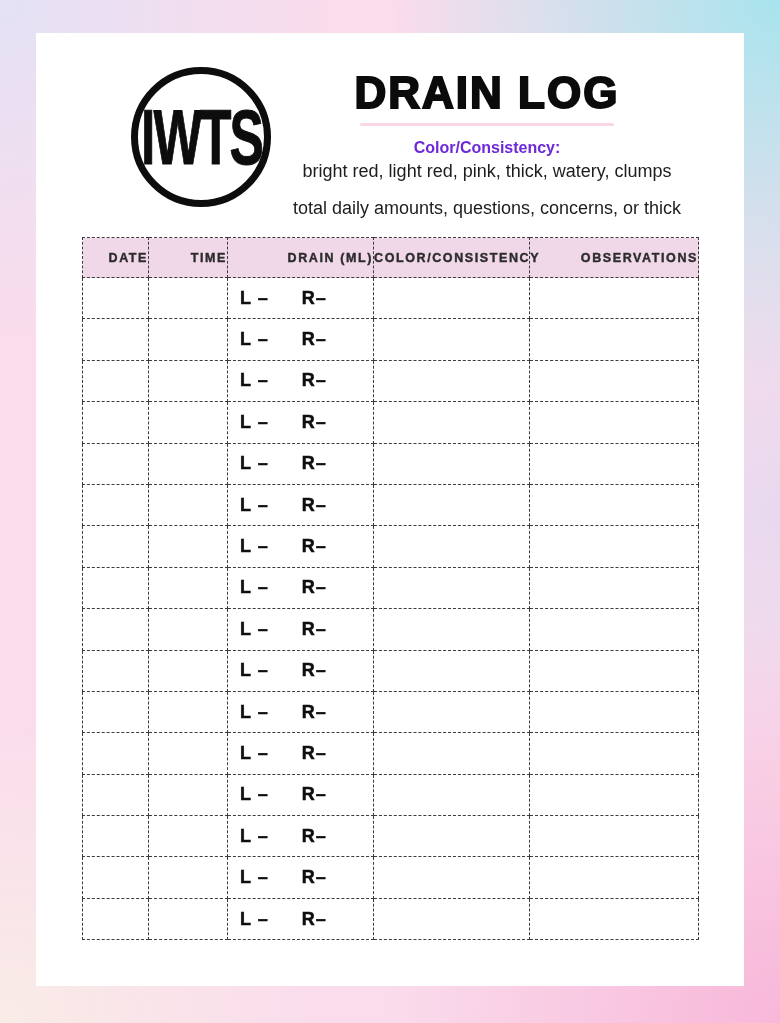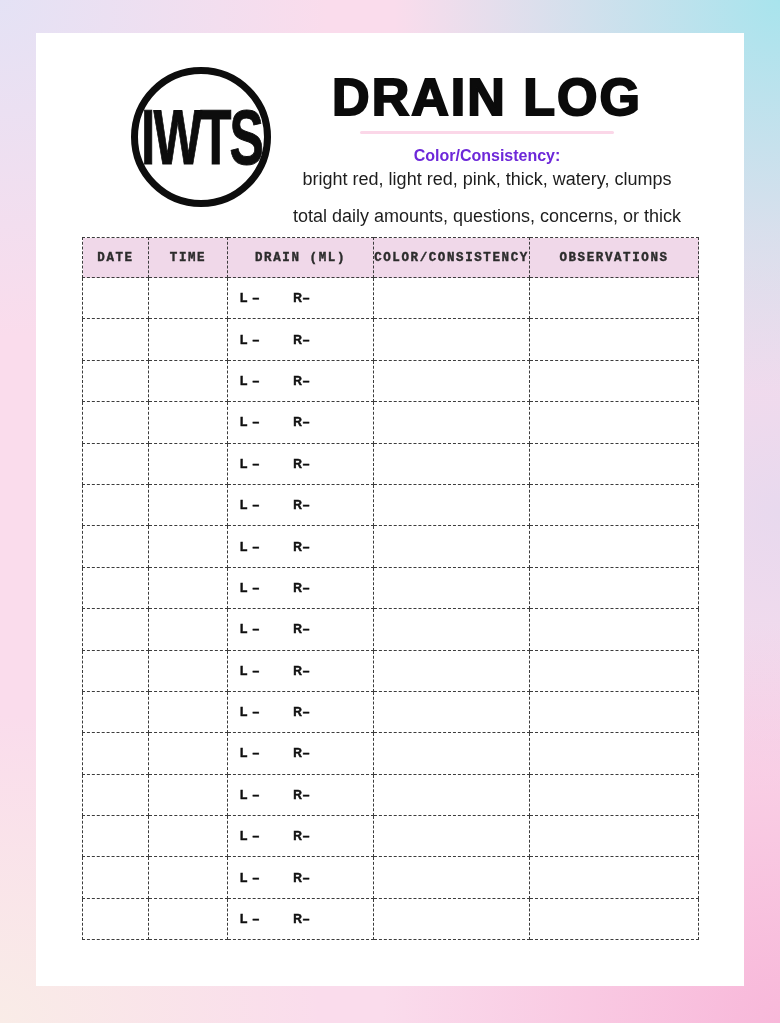--- a/index.html
+++ b/index.html
@@ -46,21 +46,21 @@
     white-space: nowrap;
     -webkit-text-stroke: 1px #0d0d0d;
     line-height: 1;
   }
   .title-block {
     position: absolute;
     left: 240px; right: 46px; top: 38px;
     text-align: center;
   }
   .page-title {
-    font-size: 52px;
+    font-size: 44px;
     font-weight: bold;
     letter-spacing: 2px;
     color: #0b0b0b;
     -webkit-text-stroke: 2px #0b0b0b;
     line-height: 1.0;
     white-space: nowrap;
   }
   .title-underline {
     width: 254px; height: 3px;
     margin: 8px auto 11px auto;
@@ -94,32 +94,31 @@
     border: 1px dashed var(--border-dash, #3c3c3c);
   }
   .log-table th {
     height: 40px;
     background: var(--header-bg, #f0d8e9);
     font-size: 12.5px;
     font-weight: bold;
     letter-spacing: 1.6px;
     color: #2c2c2c;
     -webkit-text-stroke: 0.4px #2c2c2c;
-    text-align: center;
+    text-align: right;
     vertical-align: middle;
-    font-family: Liberation Mono, monospace;
   }
   .log-table td {
     height: 41.4px;
     background: #ffffff;
     vertical-align: middle;
   }
   .log-table td.amount-cell {
     padding-left: 12px;
-    font-size: 12px;
+    font-size: 18px;
     font-weight: bold;
     color: #0f0f0f;
     -webkit-text-stroke: 0.5px #0f0f0f;
     letter-spacing: 1px;
     white-space: nowrap;
   }
   .log-table td.amount-cell .r-label { margin-left: 33px; }
 </style>
 </head>
 <body>

